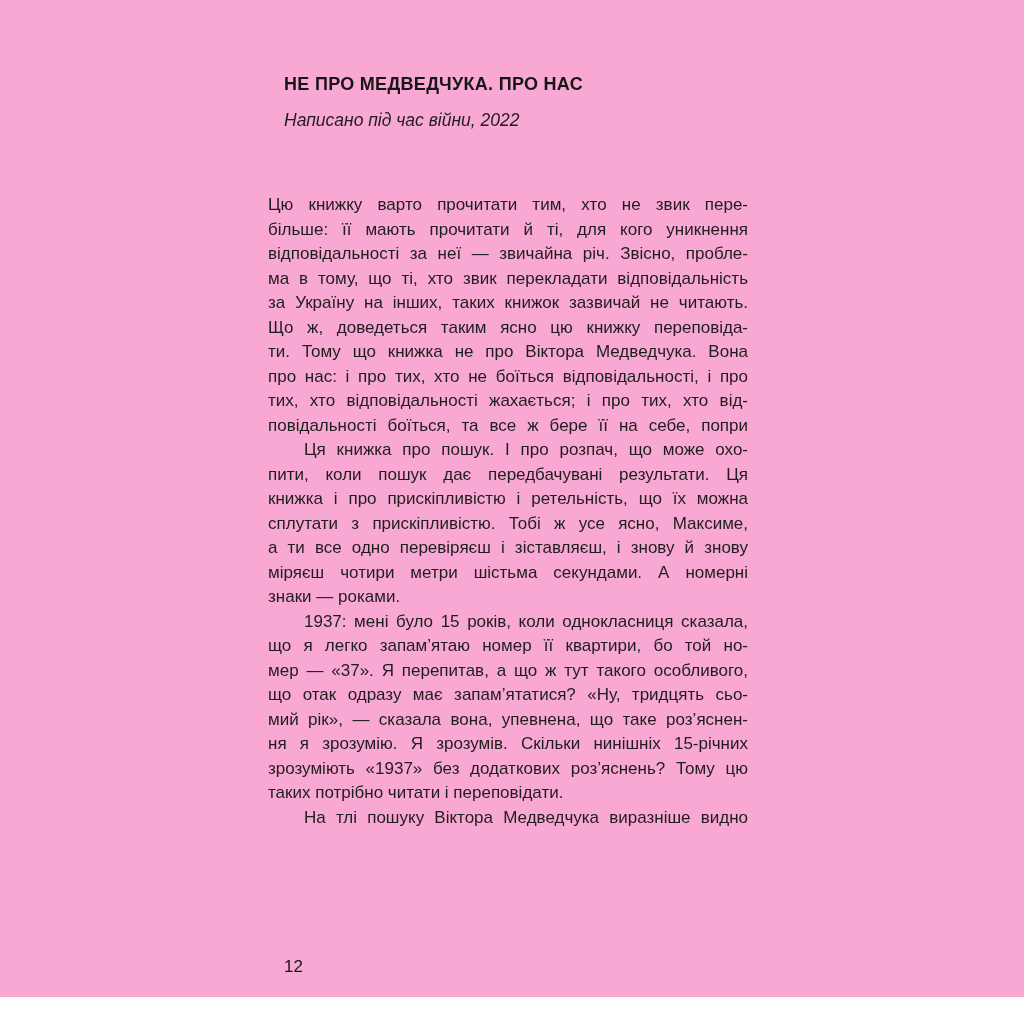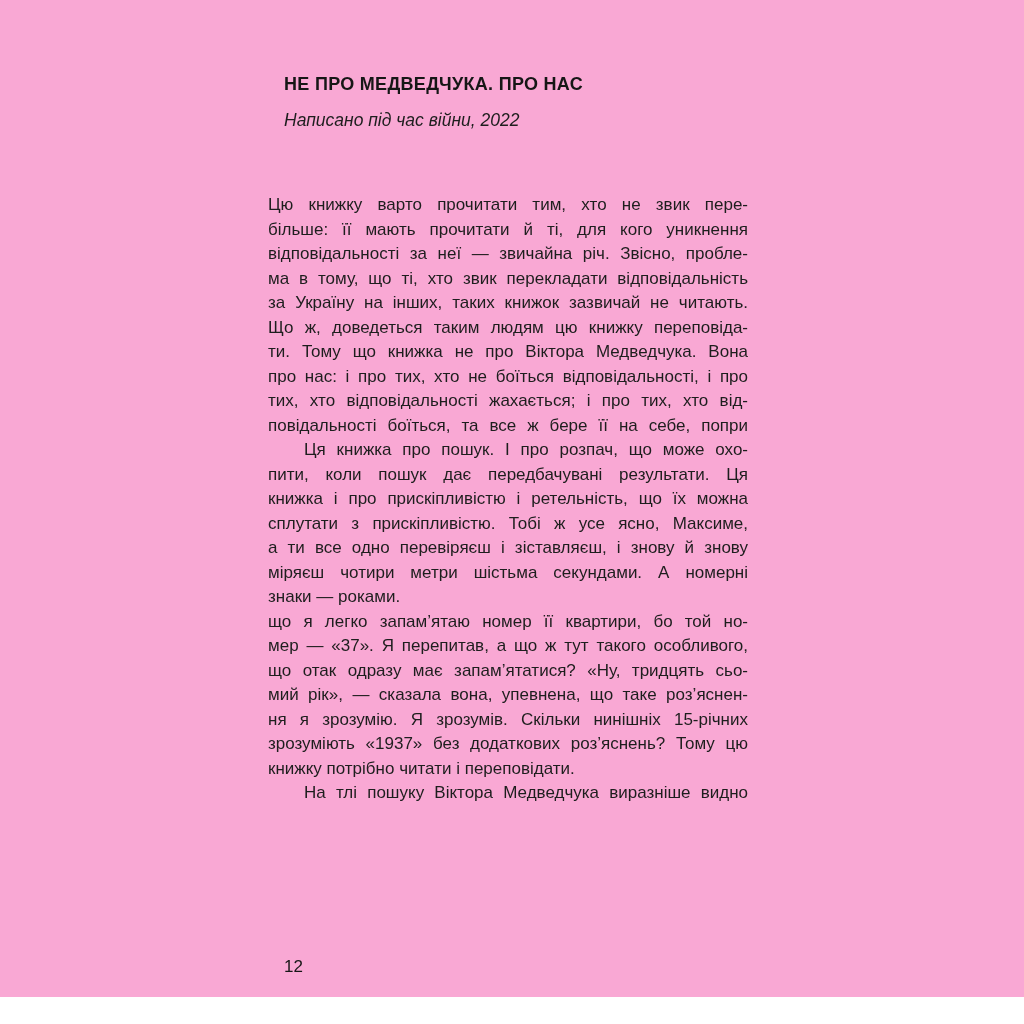--- a/index.html
+++ b/index.html
@@ -74,35 +74,36 @@
 
 <div class="page">
   <h1 class="chapter-title">НЕ ПРО МЕДВЕДЧУКА. ПРО НАС</h1>
   <div class="chapter-subtitle">Написано під час війни, 2022</div>
   <div class="body-text">
       <div class="line">Цю книжку варто прочитати тим, хто не звик пере-</div>
       <div class="line">більше: її мають прочитати й ті, для кого уникнення</div>
       <div class="line">відповідальності за неї — звичайна річ. Звісно, пробле-</div>
       <div class="line">ма в тому, що ті, хто звик перекладати відповідальність</div>
       <div class="line">за Україну на інших, таких книжок зазвичай не читають.</div>
-      <div class="line">Що ж, доведеться таким людям цю книжку переповіда-</div>
+      <div class="line">Що ж, доведеться таким ясно цю книжку переповіда-</div>
       <div class="line">ти. Тому що книжка не про Віктора Медведчука. Вона</div>
       <div class="line">про нас: і про тих, хто не боїться відповідальності, і про</div>
       <div class="line">тих, хто відповідальності жахається; і про тих, хто від-</div>
       <div class="line">повідальності боїться, та все ж бере її на себе, попри</div>
       <div class="line indent">Ця книжка про пошук. І про розпач, що може охо-</div>
       <div class="line">пити, коли пошук дає передбачувані результати. Ця</div>
       <div class="line">книжка і про прискіпливістю і ретельність, що їх можна</div>
       <div class="line">сплутати з прискіпливістю. Тобі ж усе ясно, Максиме,</div>
       <div class="line">а ти все одно перевіряєш і зіставляєш, і знову й знову</div>
       <div class="line">міряєш чотири метри шістьма секундами. А номерні</div>
       <div class="line flush">знаки — роками.</div>
+      <div class="line indent">1937: мені було 15 років, коли однокласниця сказала,</div>
       <div class="line">що я легко запам’ятаю номер її квартири, бо той но-</div>
       <div class="line">мер — «37». Я перепитав, а що ж тут такого особливого,</div>
       <div class="line">що отак одразу має запам’ятатися? «Ну, тридцять сьо-</div>
       <div class="line">мий рік», — сказала вона, упевнена, що таке роз’яснен-</div>
       <div class="line">ня я зрозумію. Я зрозумів. Скільки нинішніх 15-річних</div>
       <div class="line">зрозуміють «1937» без додаткових роз’яснень? Тому цю</div>
-      <div class="line flush">книжку потрібно читати і переповідати.</div>
+      <div class="line flush">таких потрібно читати і переповідати.</div>
       <div class="line indent">На тлі пошуку Віктора Медведчука виразніше видно</div>
     </div>
   <div class="page-number">12</div>
 </div>
 
 </body></html>

